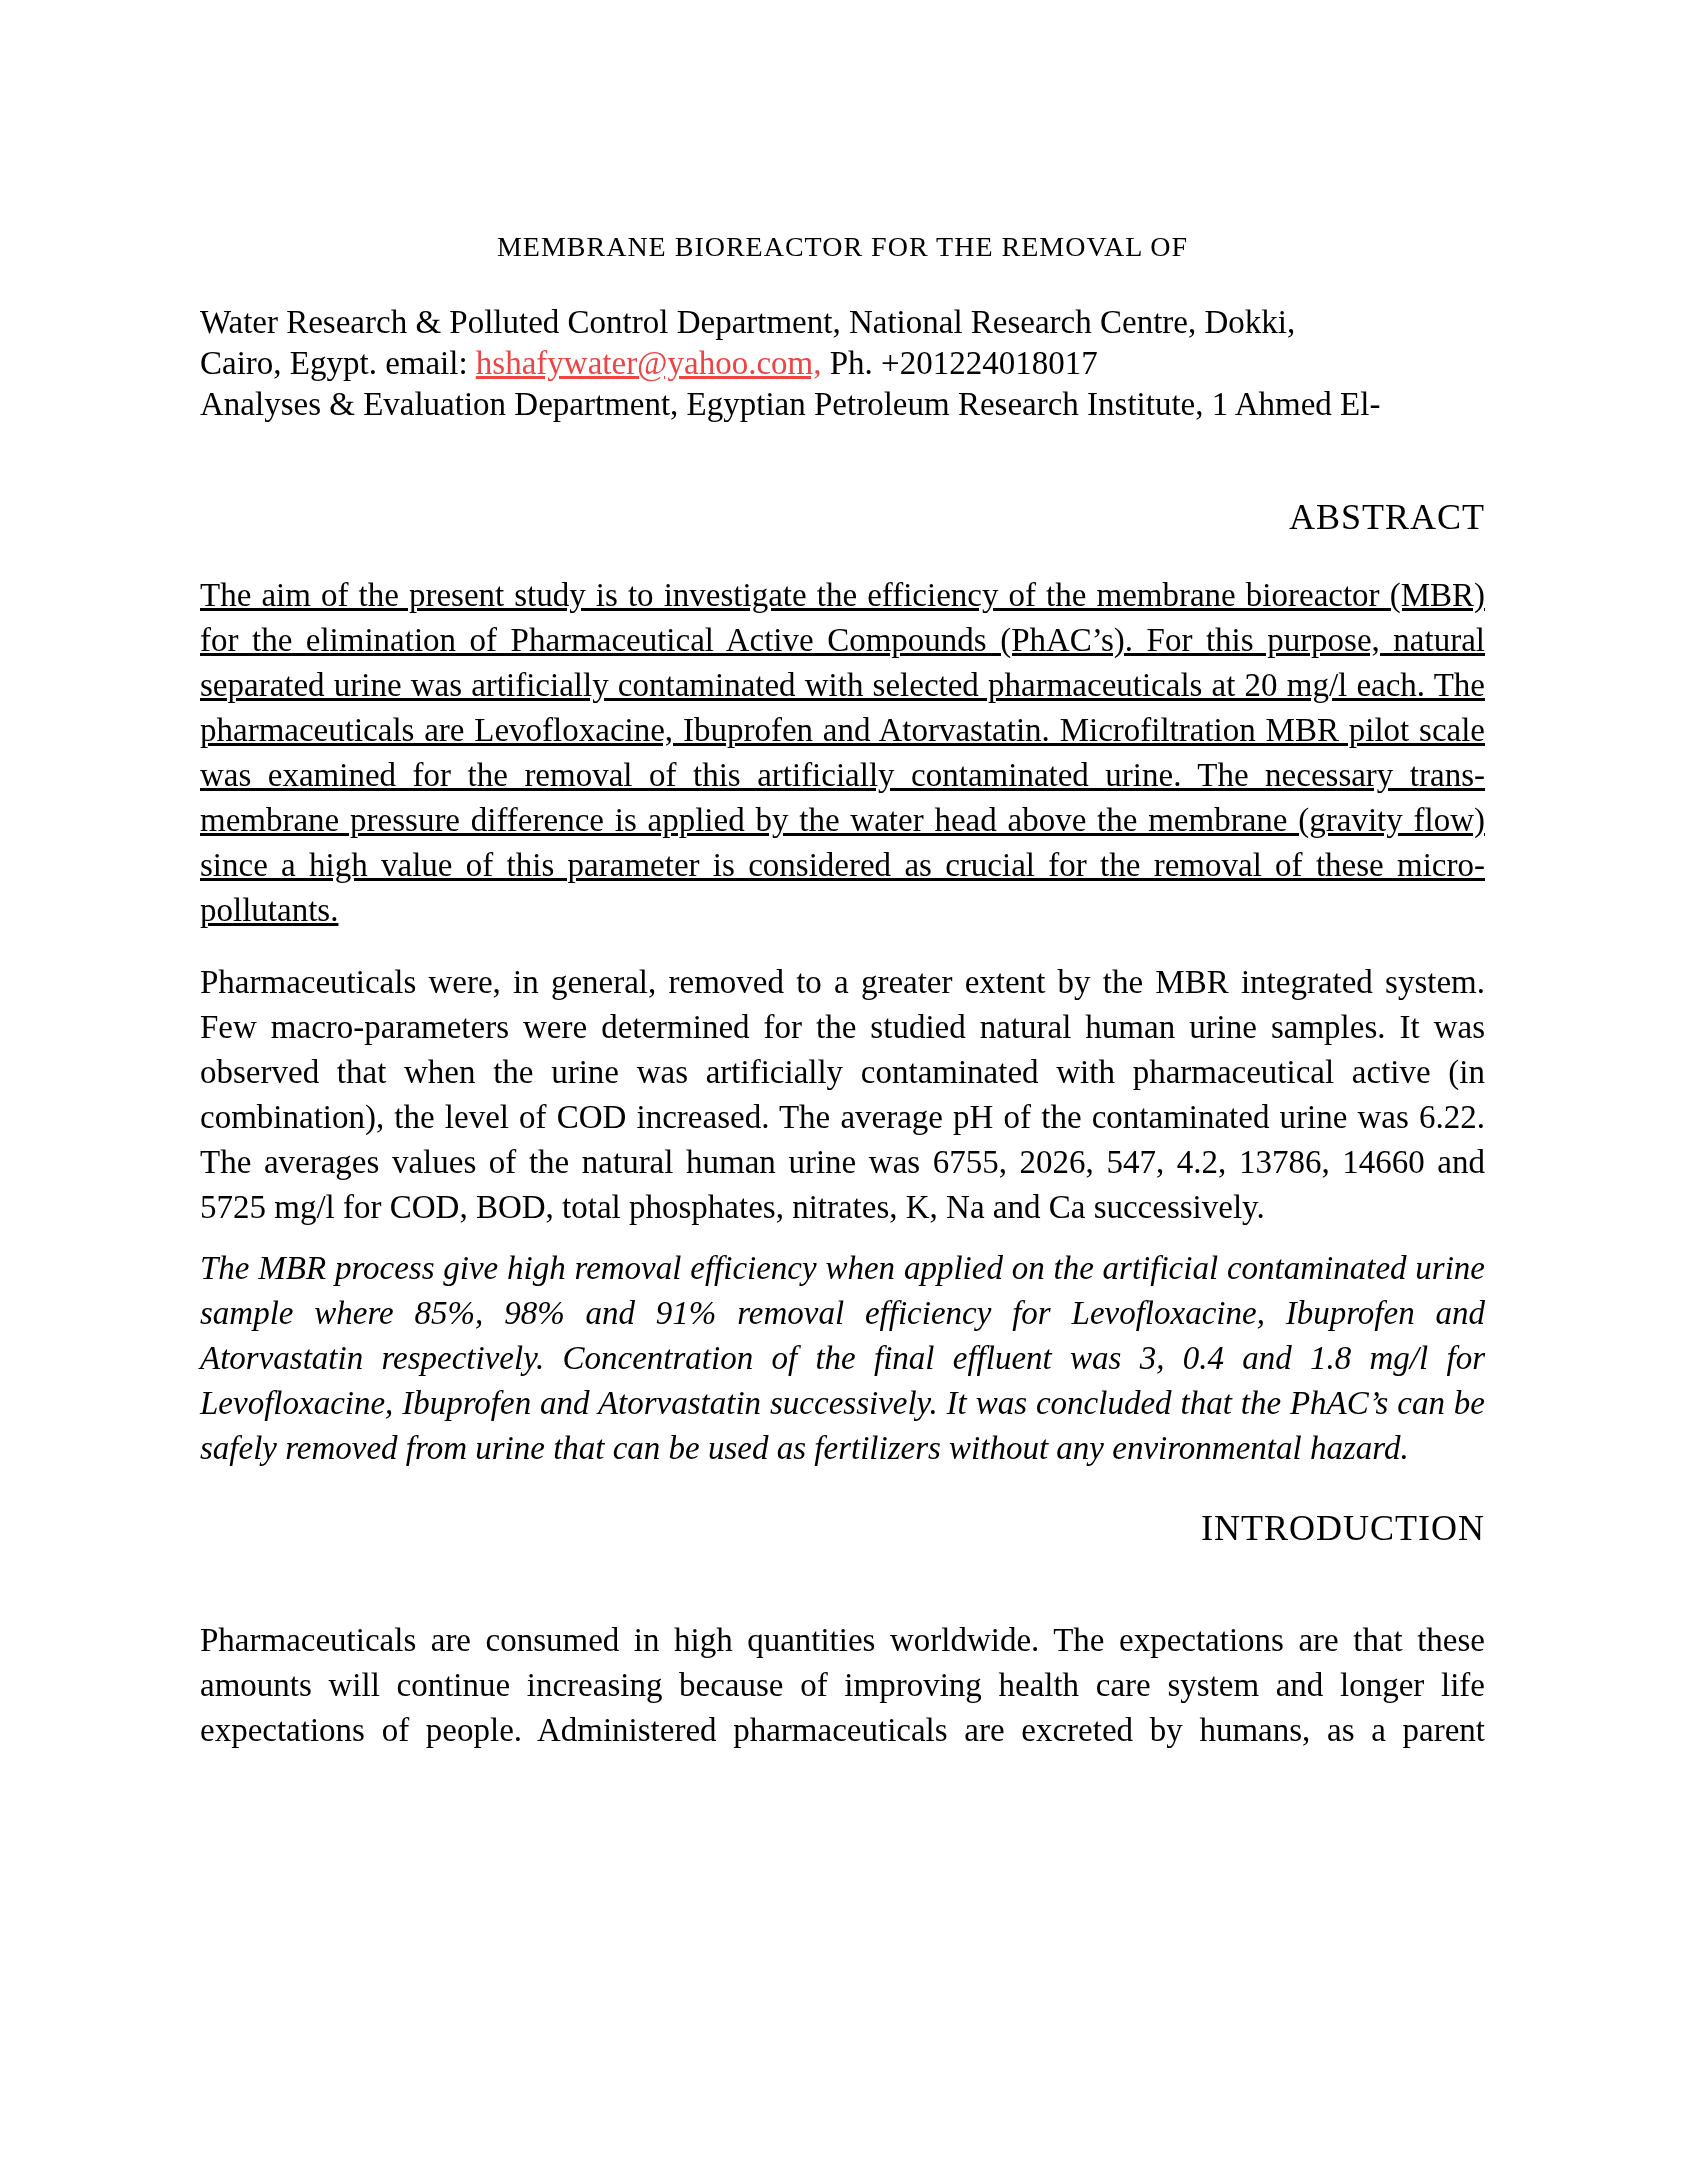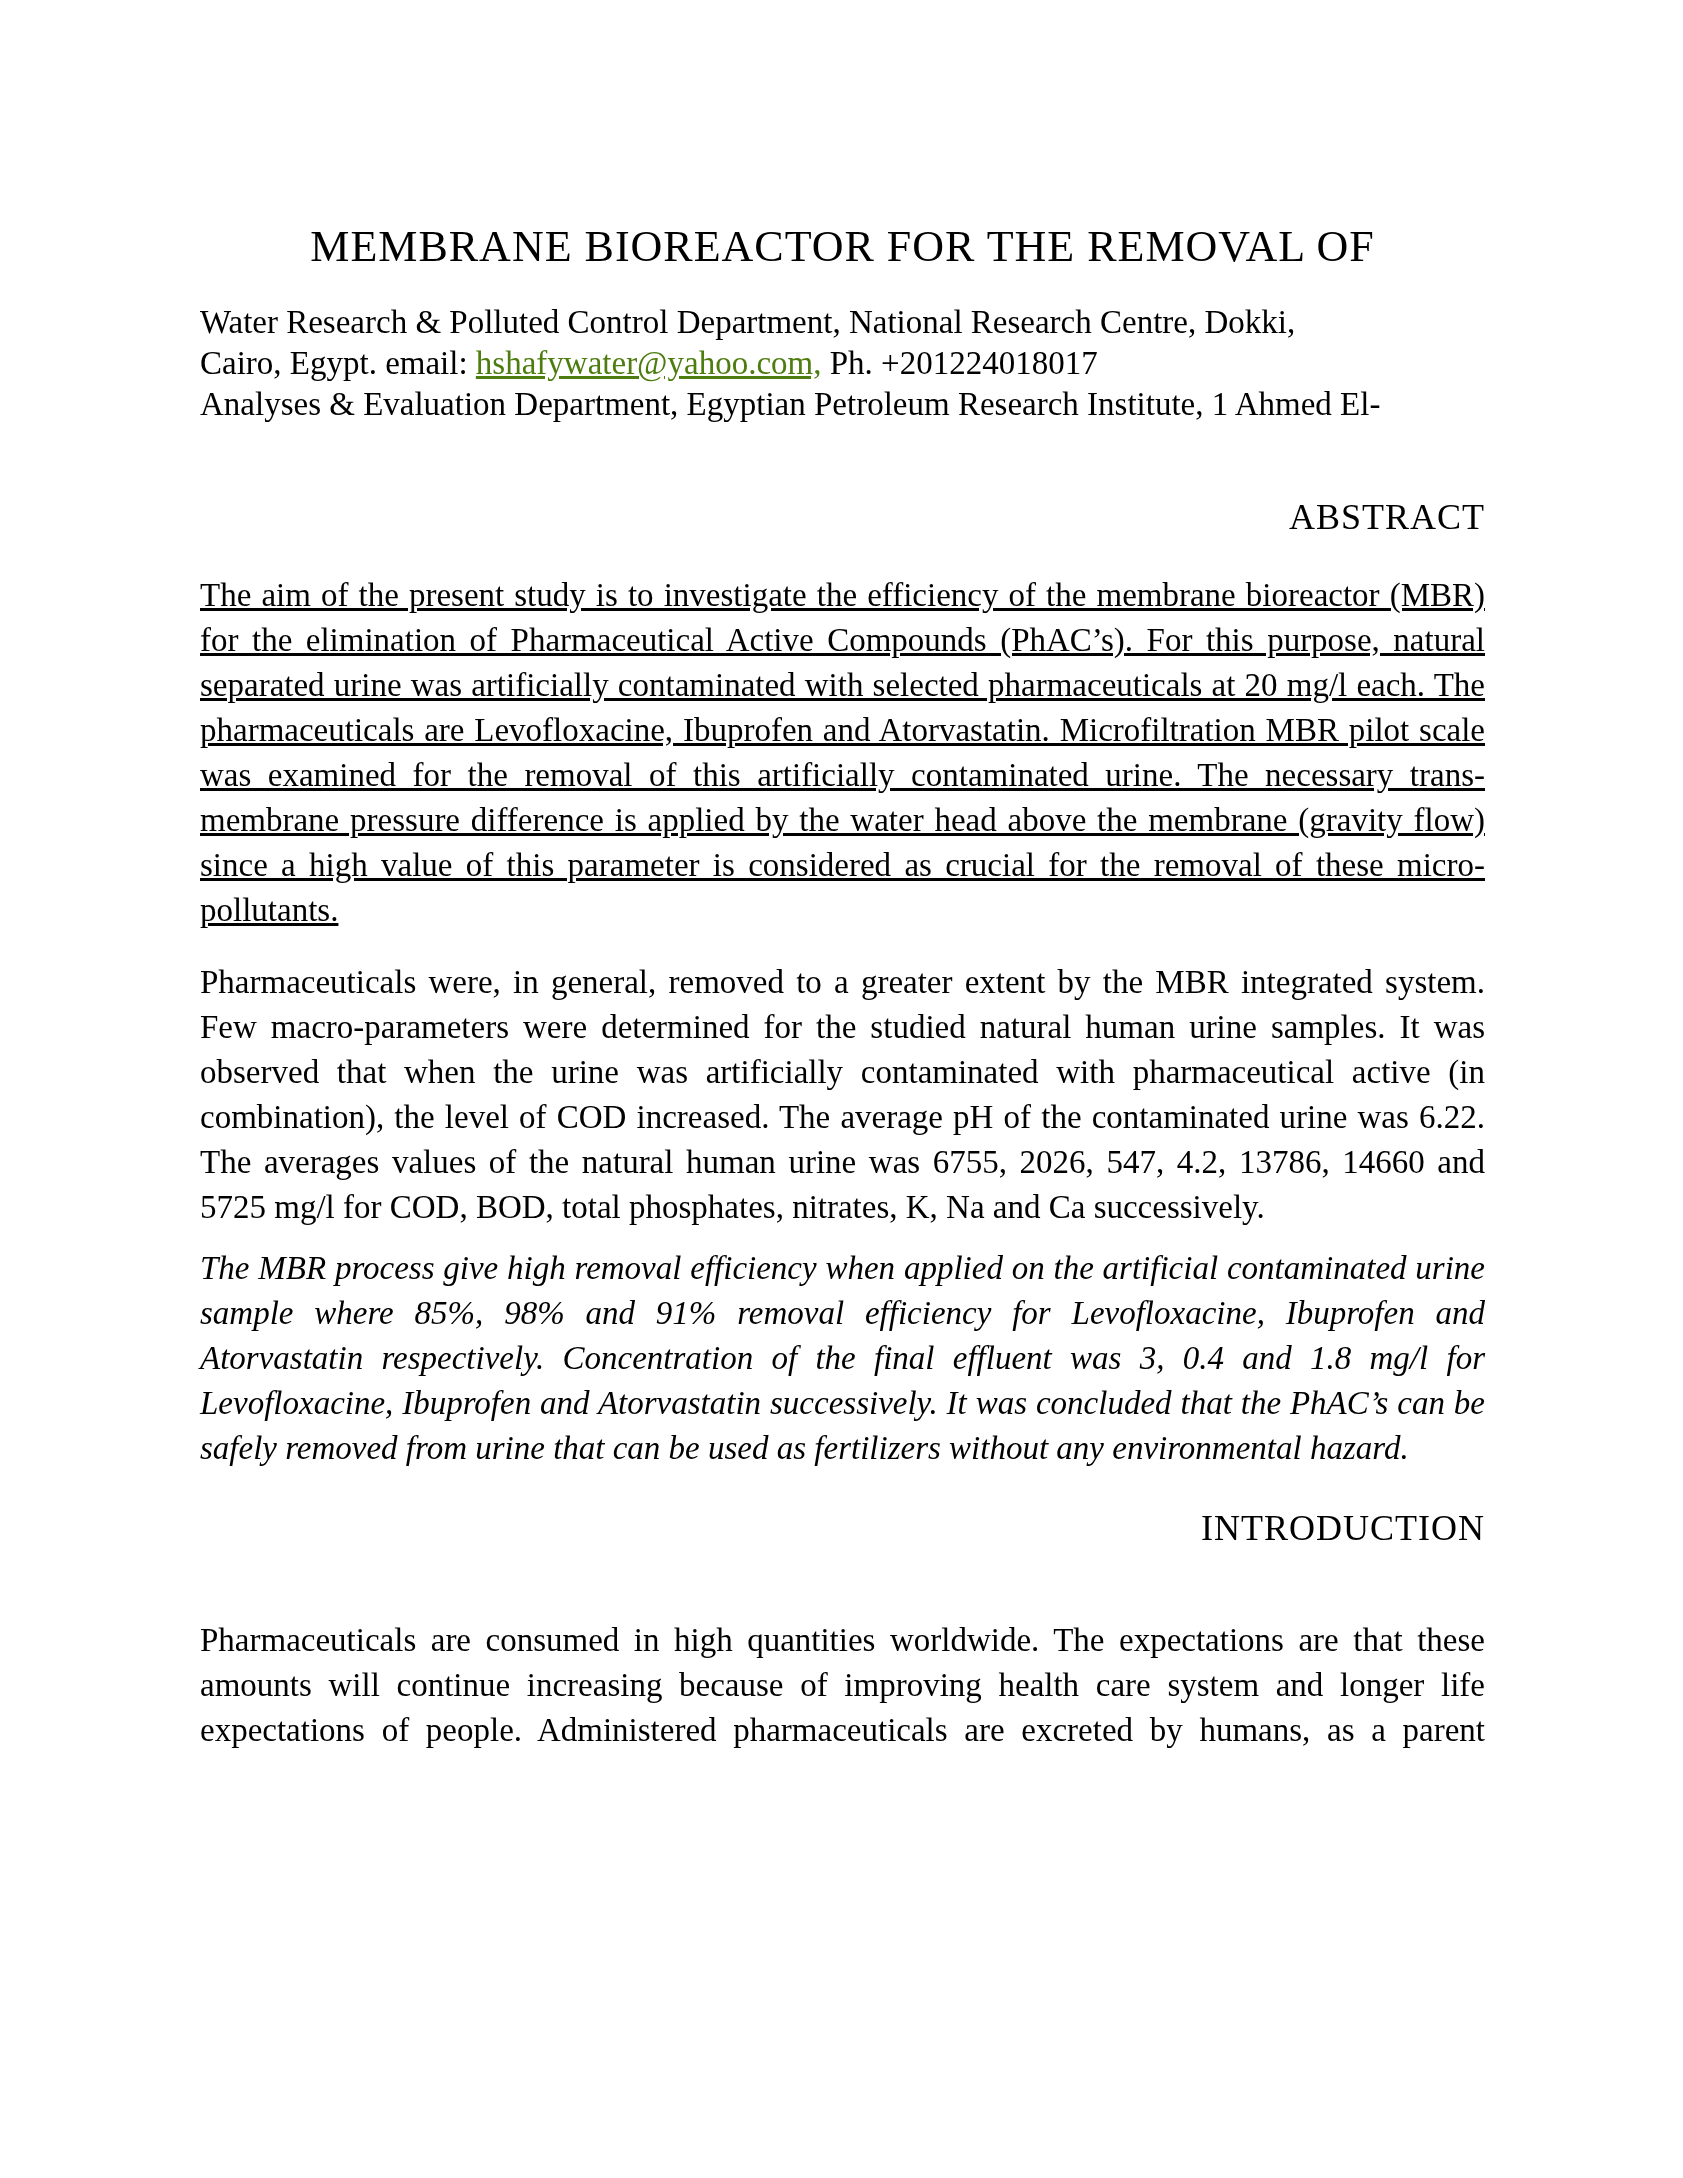--- a/index.html
+++ b/index.html
@@ -17,21 +17,21 @@
     overflow: hidden;
   }
   .content {
     position: absolute;
     top: 0;
     left: 200px;
     width: 1285px;
   }
   .doc-title {
     margin: 222px 0 0 0;
-    font-size: 44px;
+    font-size: 28px;
     line-height: 50px;
     font-weight: normal;
     text-align: center;
     letter-spacing: 1px;
   }
   .authors {
     margin: 36px 0 0 0;
     font-size: 33px;
     line-height: 45px;
     text-align: center;
@@ -42,21 +42,21 @@
     top: -0.55em;
     line-height: 0;
   }
   .affiliation {
     margin: 30px 0 0 0;
     font-size: 33px;
     line-height: 41px;
     text-align: left;
   }
   .email-link {
-    color: #4d7c0f;
+    color: #ef4444;
     text-decoration: underline;
     cursor: pointer;
   }
   .section-heading {
     margin: 0;
     font-size: 36px;
     line-height: 50px;
     font-weight: normal;
     text-align: right;
     letter-spacing: 1px;

